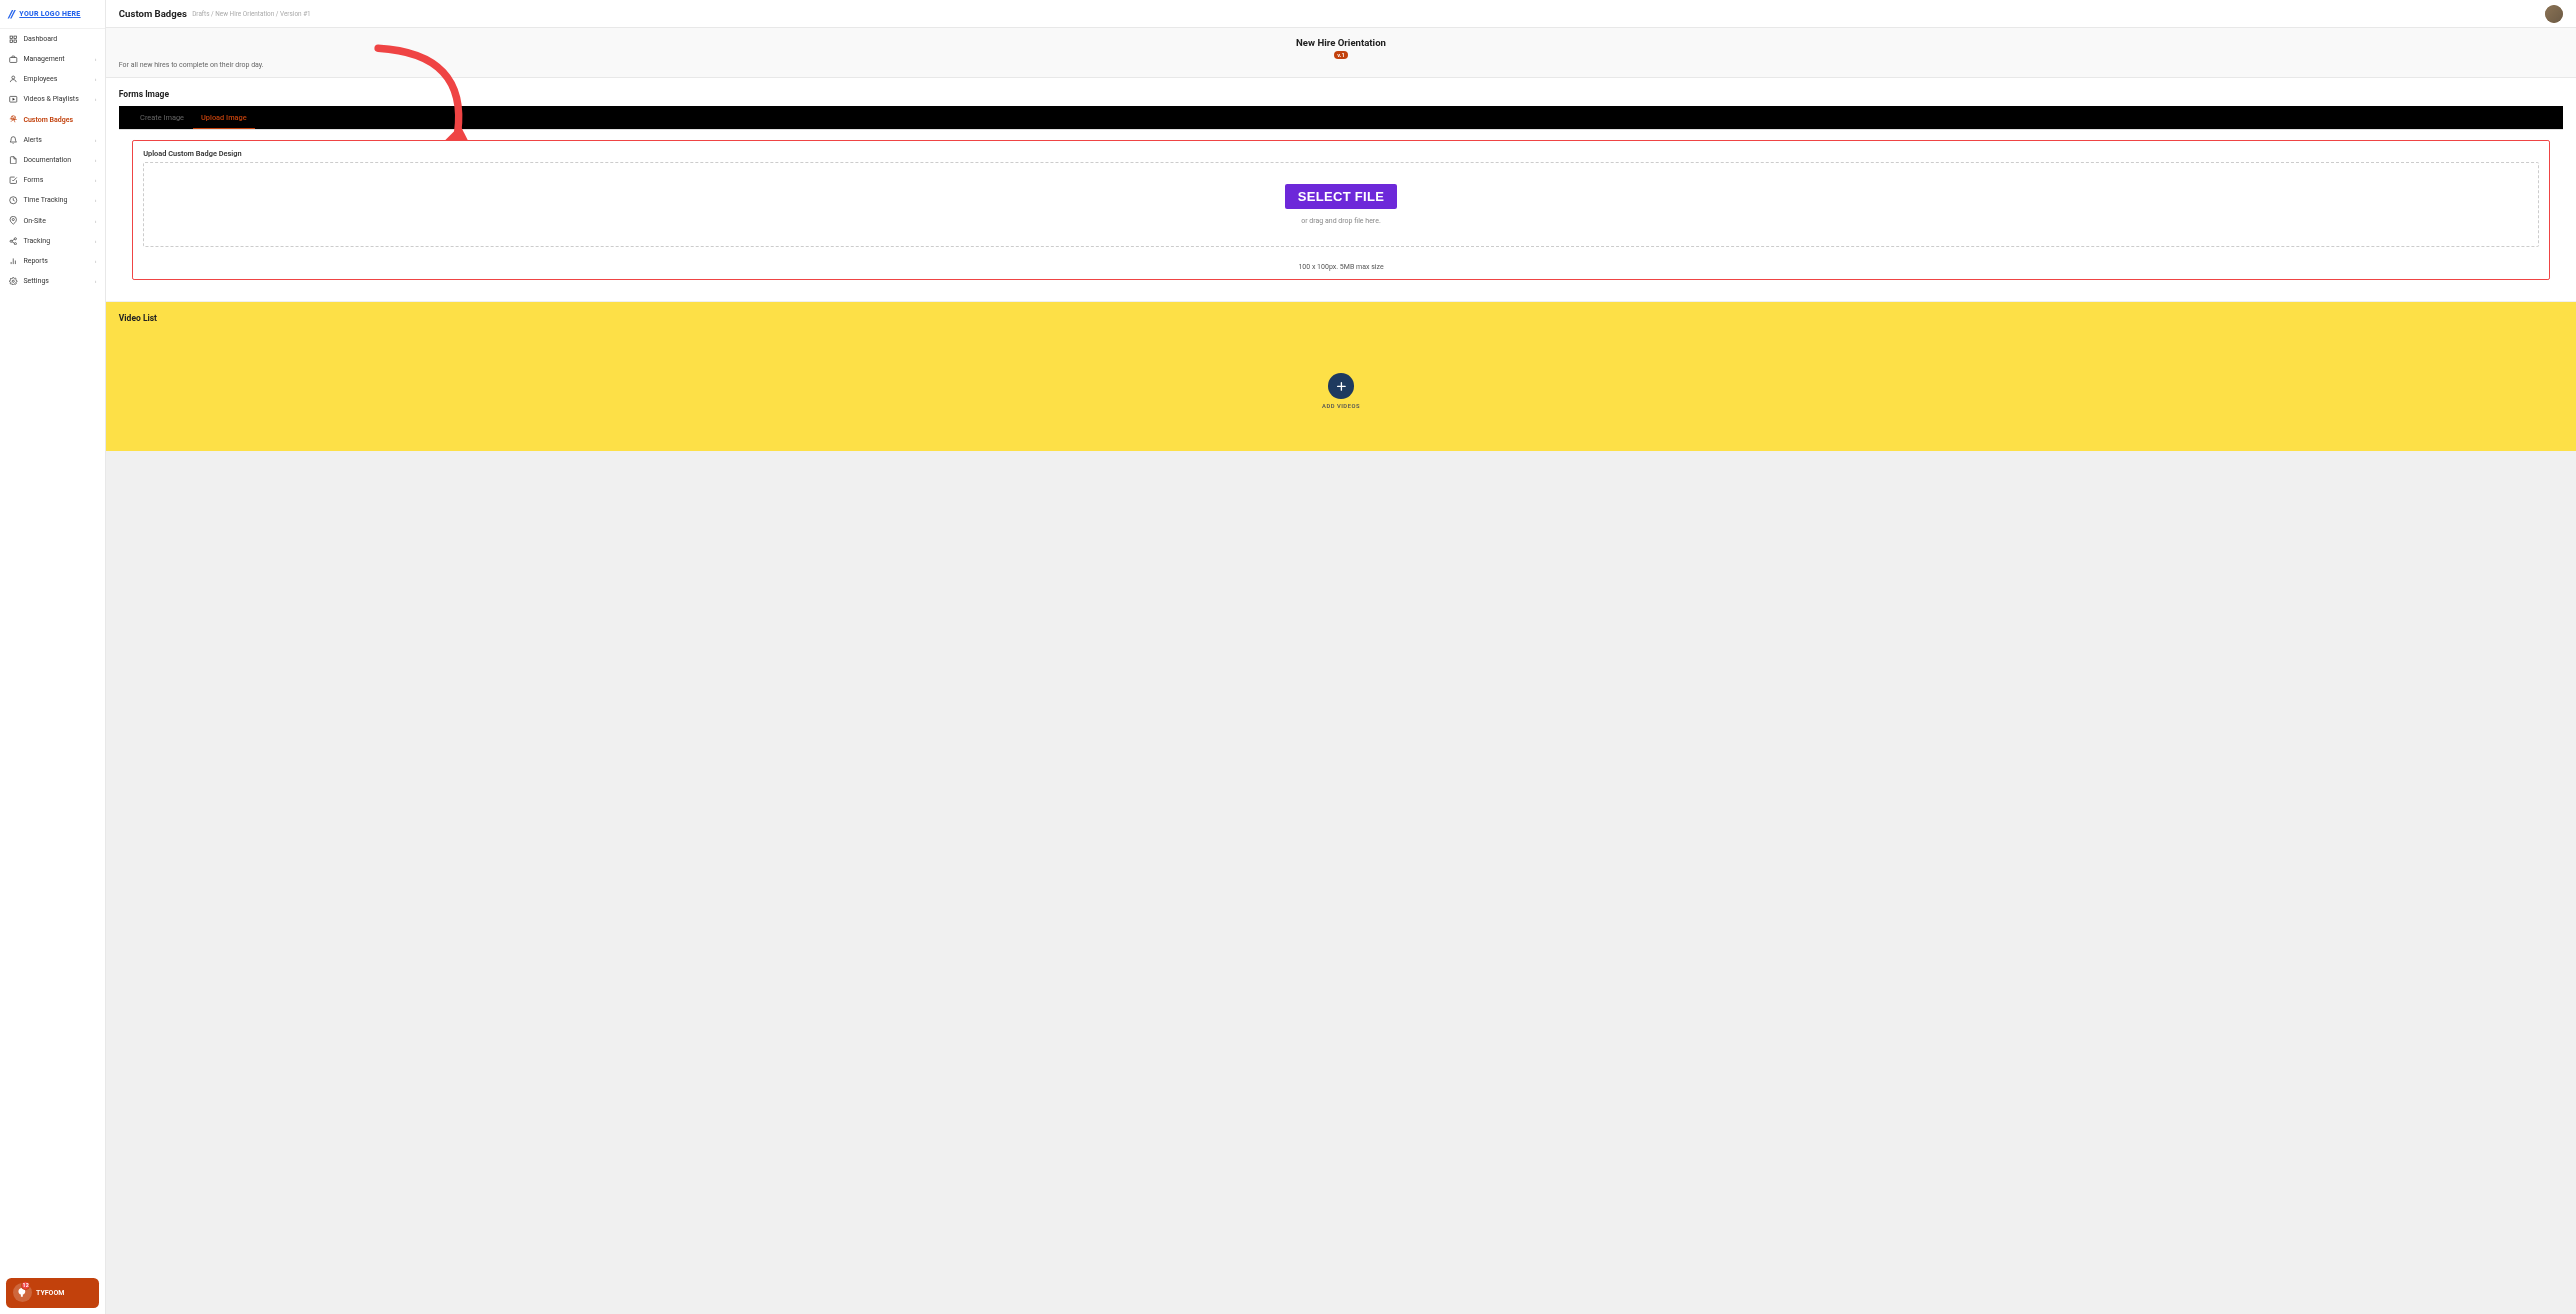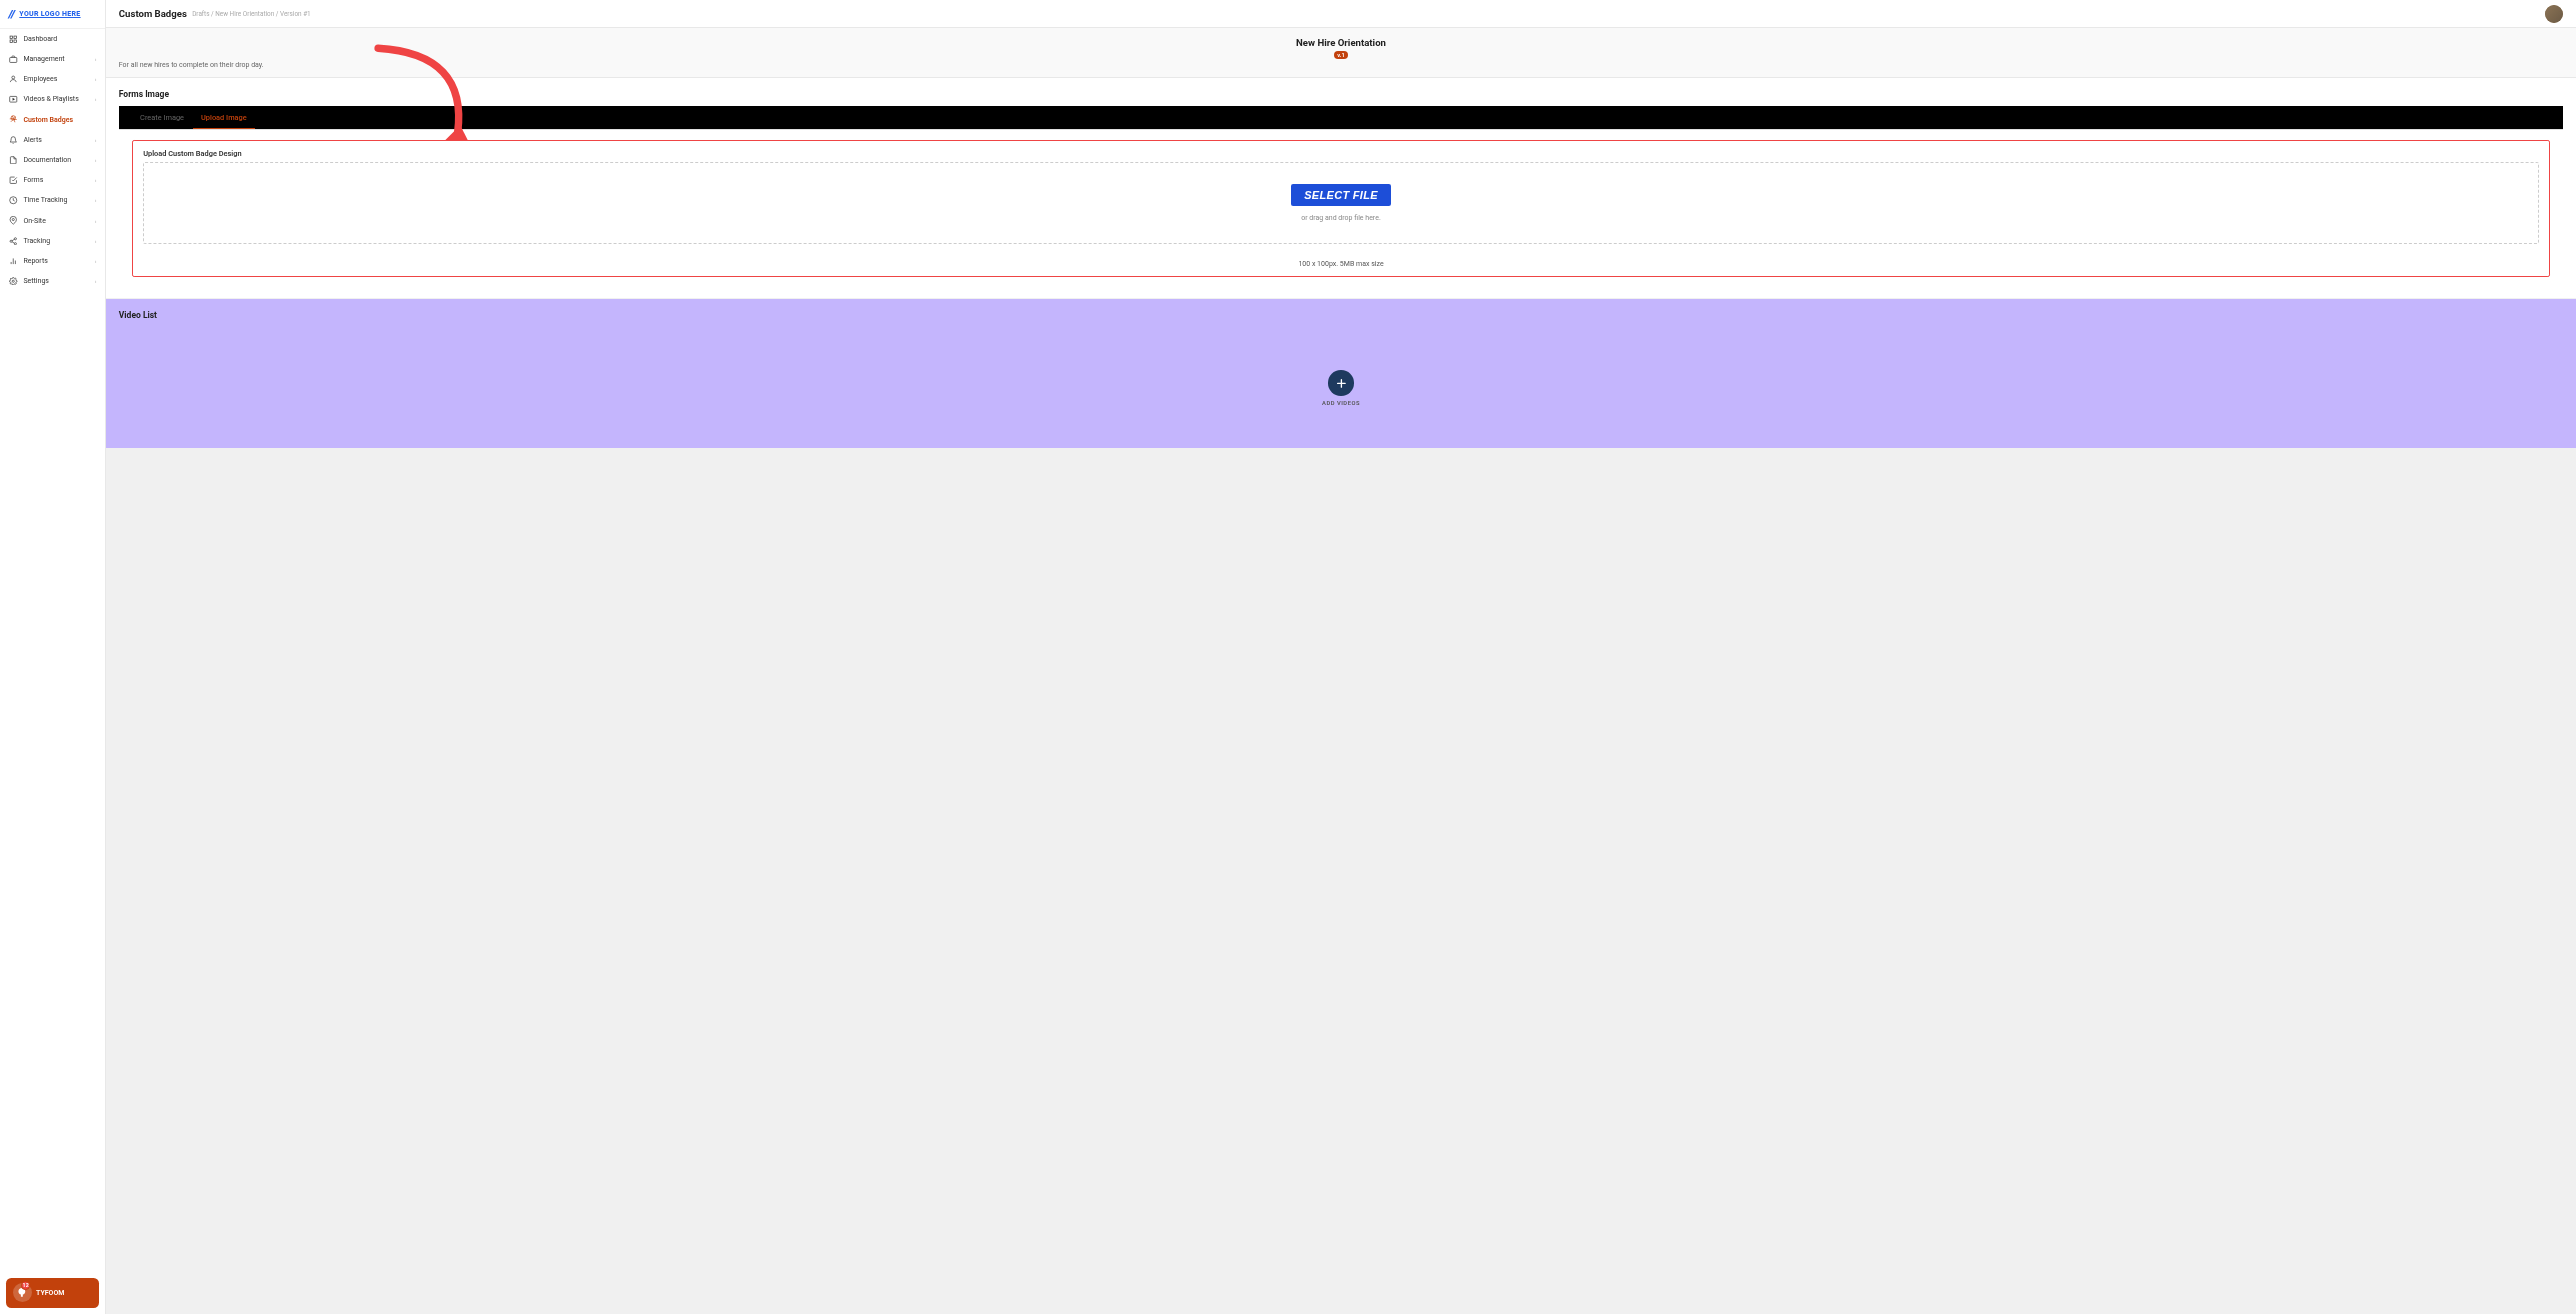--- a/index.html
+++ b/index.html
@@ -246,45 +246,44 @@
       border-radius: 2.1px;
       padding: 21px 10.6px;
       display: flex;
       flex-direction: column;
       align-items: center;
       justify-content: center;
       gap: 7.4px;
       background: #fff;
     }
     .select-file-btn {
-      background: #1d4ed8;
+      background: #6d28d9;
       color: #fff;
       border: none;
       padding: 5.3px 12.8px;
       border-radius: 2.1px;
-      font-size: 11px;
+      font-size: 13px;
       font-weight: 600;
       cursor: pointer;
       letter-spacing: 0.3px;
-      font-style: italic;
     }
     .drag-drop-text {
       font-size: 7px;
       color: #888;
     }
     .size-info {
       padding: 5.3px 10.6px 8.5px;
       font-size: 7px;
       color: #555;
       text-align: center;
     }
 
     
     .video-section {
-      background: #c4b5fd;
+      background: #fde047;
       padding: 10.6px 12.8px;
       margin-top: 1.1px;
       min-height: 149px;
       display: flex;
       flex-direction: column;
     }
     .add-videos-area {
       flex: 1;
       display: flex;
       flex-direction: column;

